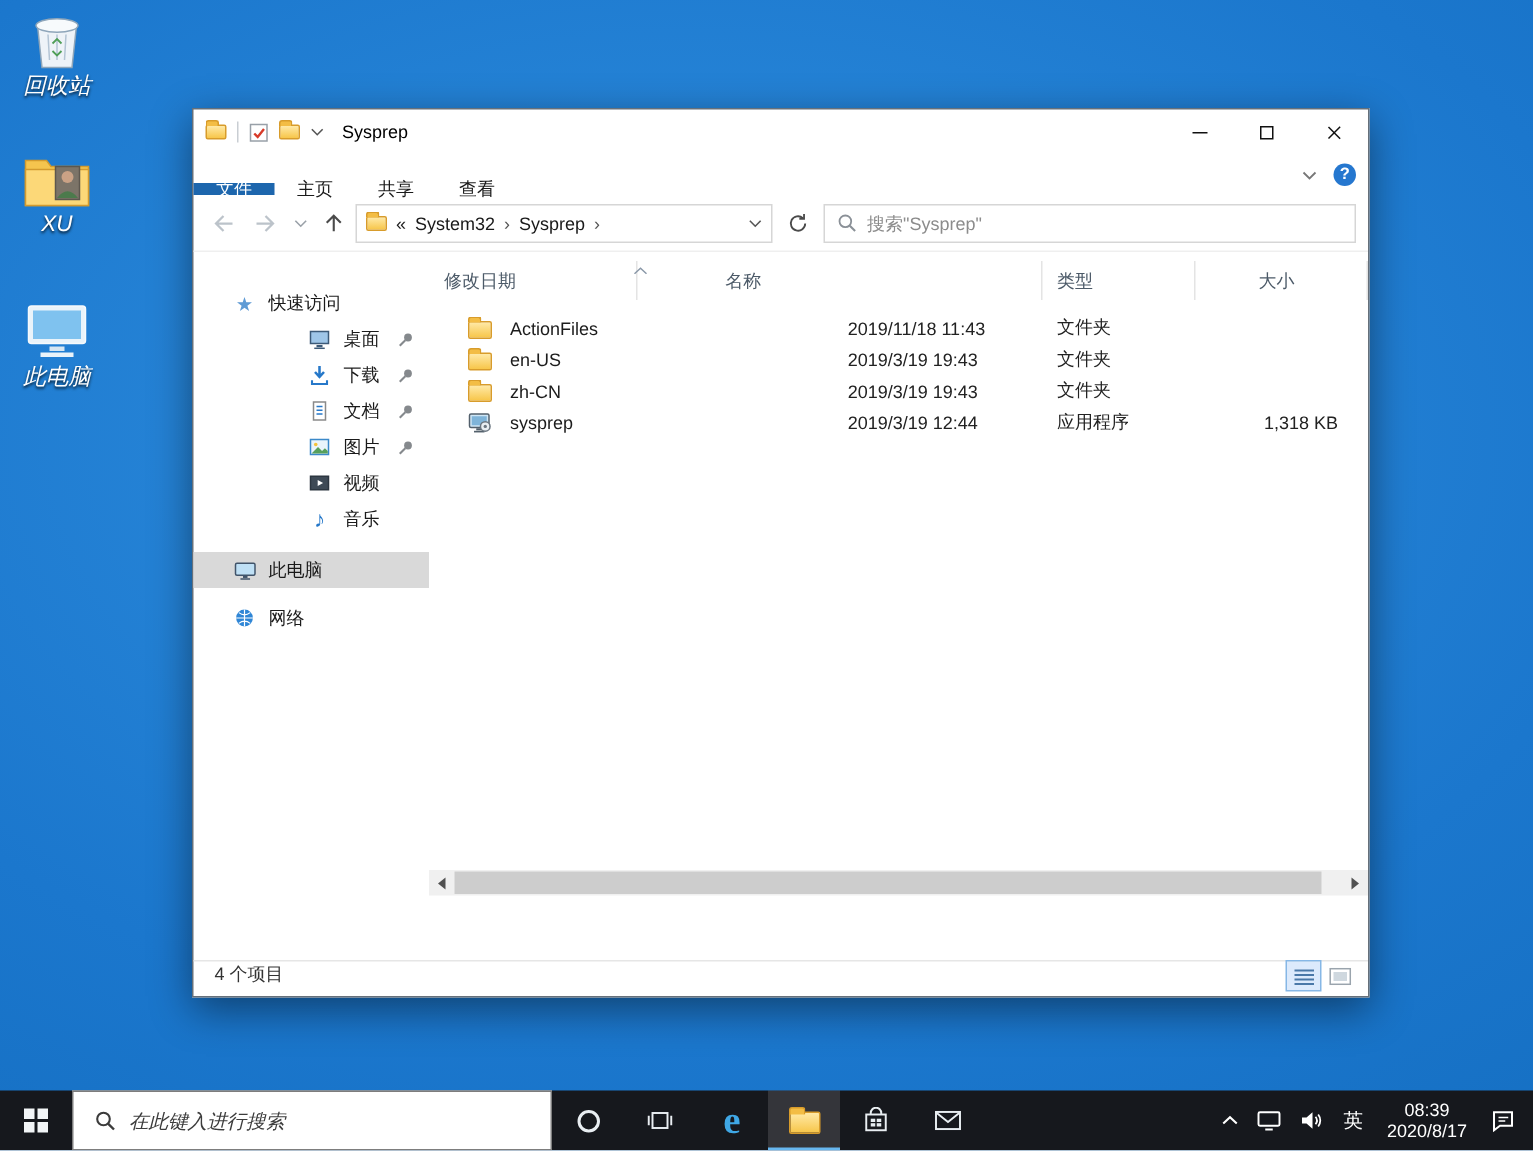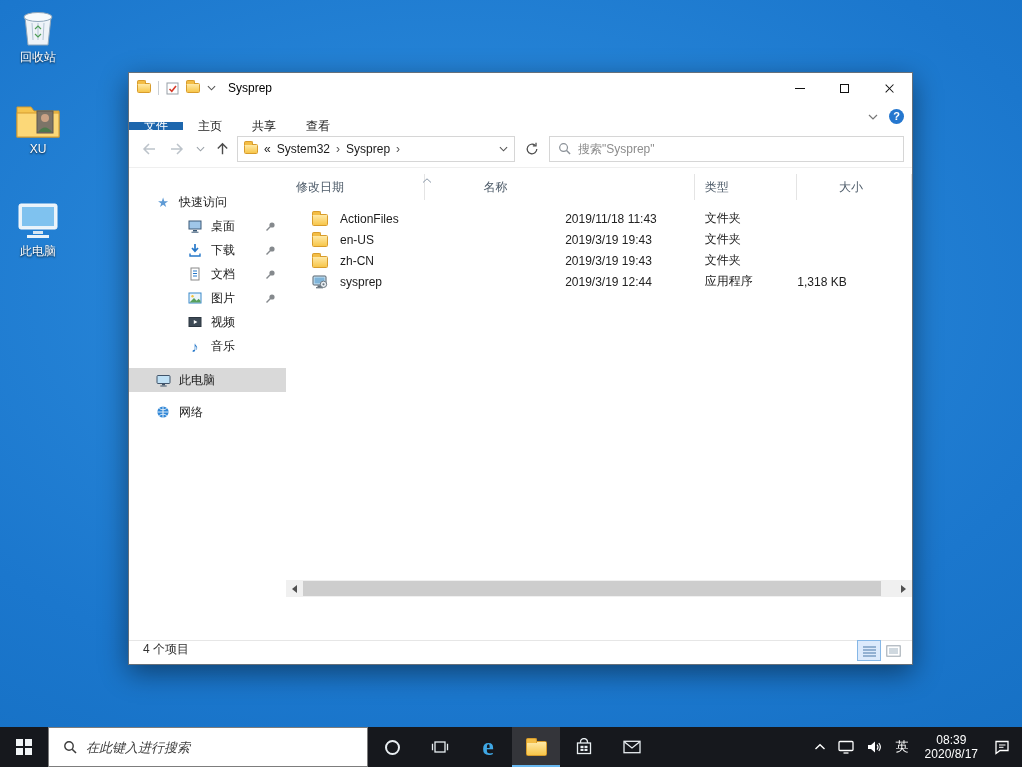--- a/index.html
+++ b/index.html
@@ -3,21 +3,21 @@
 <meta charset="utf-8">
 <style>
   *{box-sizing:border-box;margin:0;padding:0;}
   html,body{width:1022px;height:767px;}
   body{font-family:"Liberation Sans","DejaVu Sans",sans-serif;font-size:12px;color:#1a1a1a;}
   .screen{position:relative;width:1022px;height:767px;overflow:hidden;
     background:radial-gradient(ellipse 130% 110% at 45% 38%, #2f8fdf 0%, #1b77cd 48%, #0e66b6 100%);}
 
   
   .desk-icon{position:absolute;width:72px;display:flex;flex-direction:column;align-items:center;gap:3px;cursor:default;}
-  .di-label{color:#fff;font-size:12px;text-align:center;text-shadow:0 1px 2px rgba(0,0,0,.85);line-height:13px;}
+  .di-label{color:#fff;font-size:15px;text-align:center;text-shadow:0 1px 2px rgba(0,0,0,.85);line-height:13px;font-style:italic;}
 
   
   .window{position:absolute;left:128px;top:72px;width:785px;height:593px;background:#fff;
     border:1px solid #66707a;box-shadow:0 8px 26px rgba(0,0,0,.45);display:flex;flex-direction:column;}
   .titlebar{height:30px;display:flex;align-items:center;flex:none;}
   .tb-left{display:flex;align-items:center;gap:7px;padding-left:8px;}
   .tb-divider{width:1px;height:14px;background:#c9ced3;}
   .title-text{margin-left:12px;font-size:12px;color:#000;}
   .ctl{width:45px;height:29px;display:flex;align-items:center;justify-content:center;}
   .ic-min{width:10px;height:1px;background:#111;}
@@ -40,42 +40,42 @@
   .addr-box{width:278px;height:26px;border:1px solid #d6d6d6;display:flex;align-items:center;padding:0 6px;gap:6px;background:#fff;}
   .crumb{font-size:12px;color:#1a1a1a;white-space:nowrap;cursor:default;}
   .crumb-sep{font-size:12px;color:#555;}
   .search-box{flex:1;height:26px;border:1px solid #d6d6d6;display:flex;align-items:center;padding:0 8px;gap:7px;background:#fff;}
   .search-box input{border:none;outline:none;flex:1;font-size:12px;font-family:inherit;color:#444;background:transparent;}
   .search-box input::placeholder{color:#8c8c8c;opacity:1;}
 
   .wbody{flex:1;display:flex;min-height:0;}
   .nav{width:157px;padding-top:22px;flex:none;}
   .nav-item{height:24px;display:flex;align-items:center;gap:8px;padding-left:26px;position:relative;font-size:12px;cursor:default;}
-  .nav-item.child{padding-left:58px;}
+  .nav-item.child{padding-left:76px;}
   .nav-item.selected{background:#d9d9d9;}
   .nav-item .nicon{width:16px;display:flex;justify-content:center;flex:none;}
   .nav-item .pin{position:absolute;right:10px;top:7px;}
   .nav-gap10{height:10px;} .nav-gap8{height:8px;}
   .star-glyph{color:#5f9bd5;font-size:13px;line-height:1;}
   .note-glyph{color:#2678c9;font-size:15px;line-height:1;}
 
   .files{flex:1;position:relative;display:flex;flex-direction:column;min-width:0;padding-bottom:17px;}
   .fheader{height:26px;margin-top:6px;display:flex;align-items:center;font-size:12px;color:#4c5a68;position:relative;flex:none;}
   .fh{border-right:1px solid #e4e4e4;height:100%;display:flex;align-items:center;}
   .fh.name{width:270px;padding-left:58px;}
   .fh.date{width:140px;padding-left:10px;}
   .fh.type{width:103px;padding-left:10px;}
   .fh.size{width:115px;justify-content:flex-end;padding-right:48px;}
   .sort-ind{position:absolute;left:136px;top:-2px;}
   .frows{margin-top:8px;}
   .frow{height:21px;display:flex;align-items:center;font-size:12px;color:#1c1c1c;cursor:default;}
   .c-name{width:270px;display:flex;align-items:center;gap:12px;padding-left:26px;}
   .c-date{width:140px;padding-left:10px;color:#222;}
   .c-type{width:103px;padding-left:10px;color:#222;}
-  .c-size{width:115px;text-align:left;padding-right:20px;color:#222;}
+  .c-size{width:115px;text-align:right;padding-right:20px;color:#222;}
 
   .folder{width:16px;height:12px;background:linear-gradient(#ffe9a6,#f7c64a);border:1px solid #d89c2b;border-radius:1.5px;position:relative;flex:none;margin-top:2px;}
   .folder::before{content:"";position:absolute;left:-1px;top:-4px;width:7px;height:3px;background:#f3bd45;border:1px solid #d89c2b;border-bottom:none;border-radius:2px 2px 0 0;}
   .folder.small{width:14px;height:10px;margin-top:0;}
   .folder.big{width:21px;height:15px;}
   .folder.big::before{width:9px;height:4px;}
 
   .hscroll{position:absolute;left:0;right:0;bottom:0;height:17px;background:#f0f0f0;}
   .hs-btn{position:absolute;top:0;width:17px;height:17px;display:flex;align-items:center;justify-content:center;}
   .hs-btn.left{left:0;} .hs-btn.right{right:0;}

